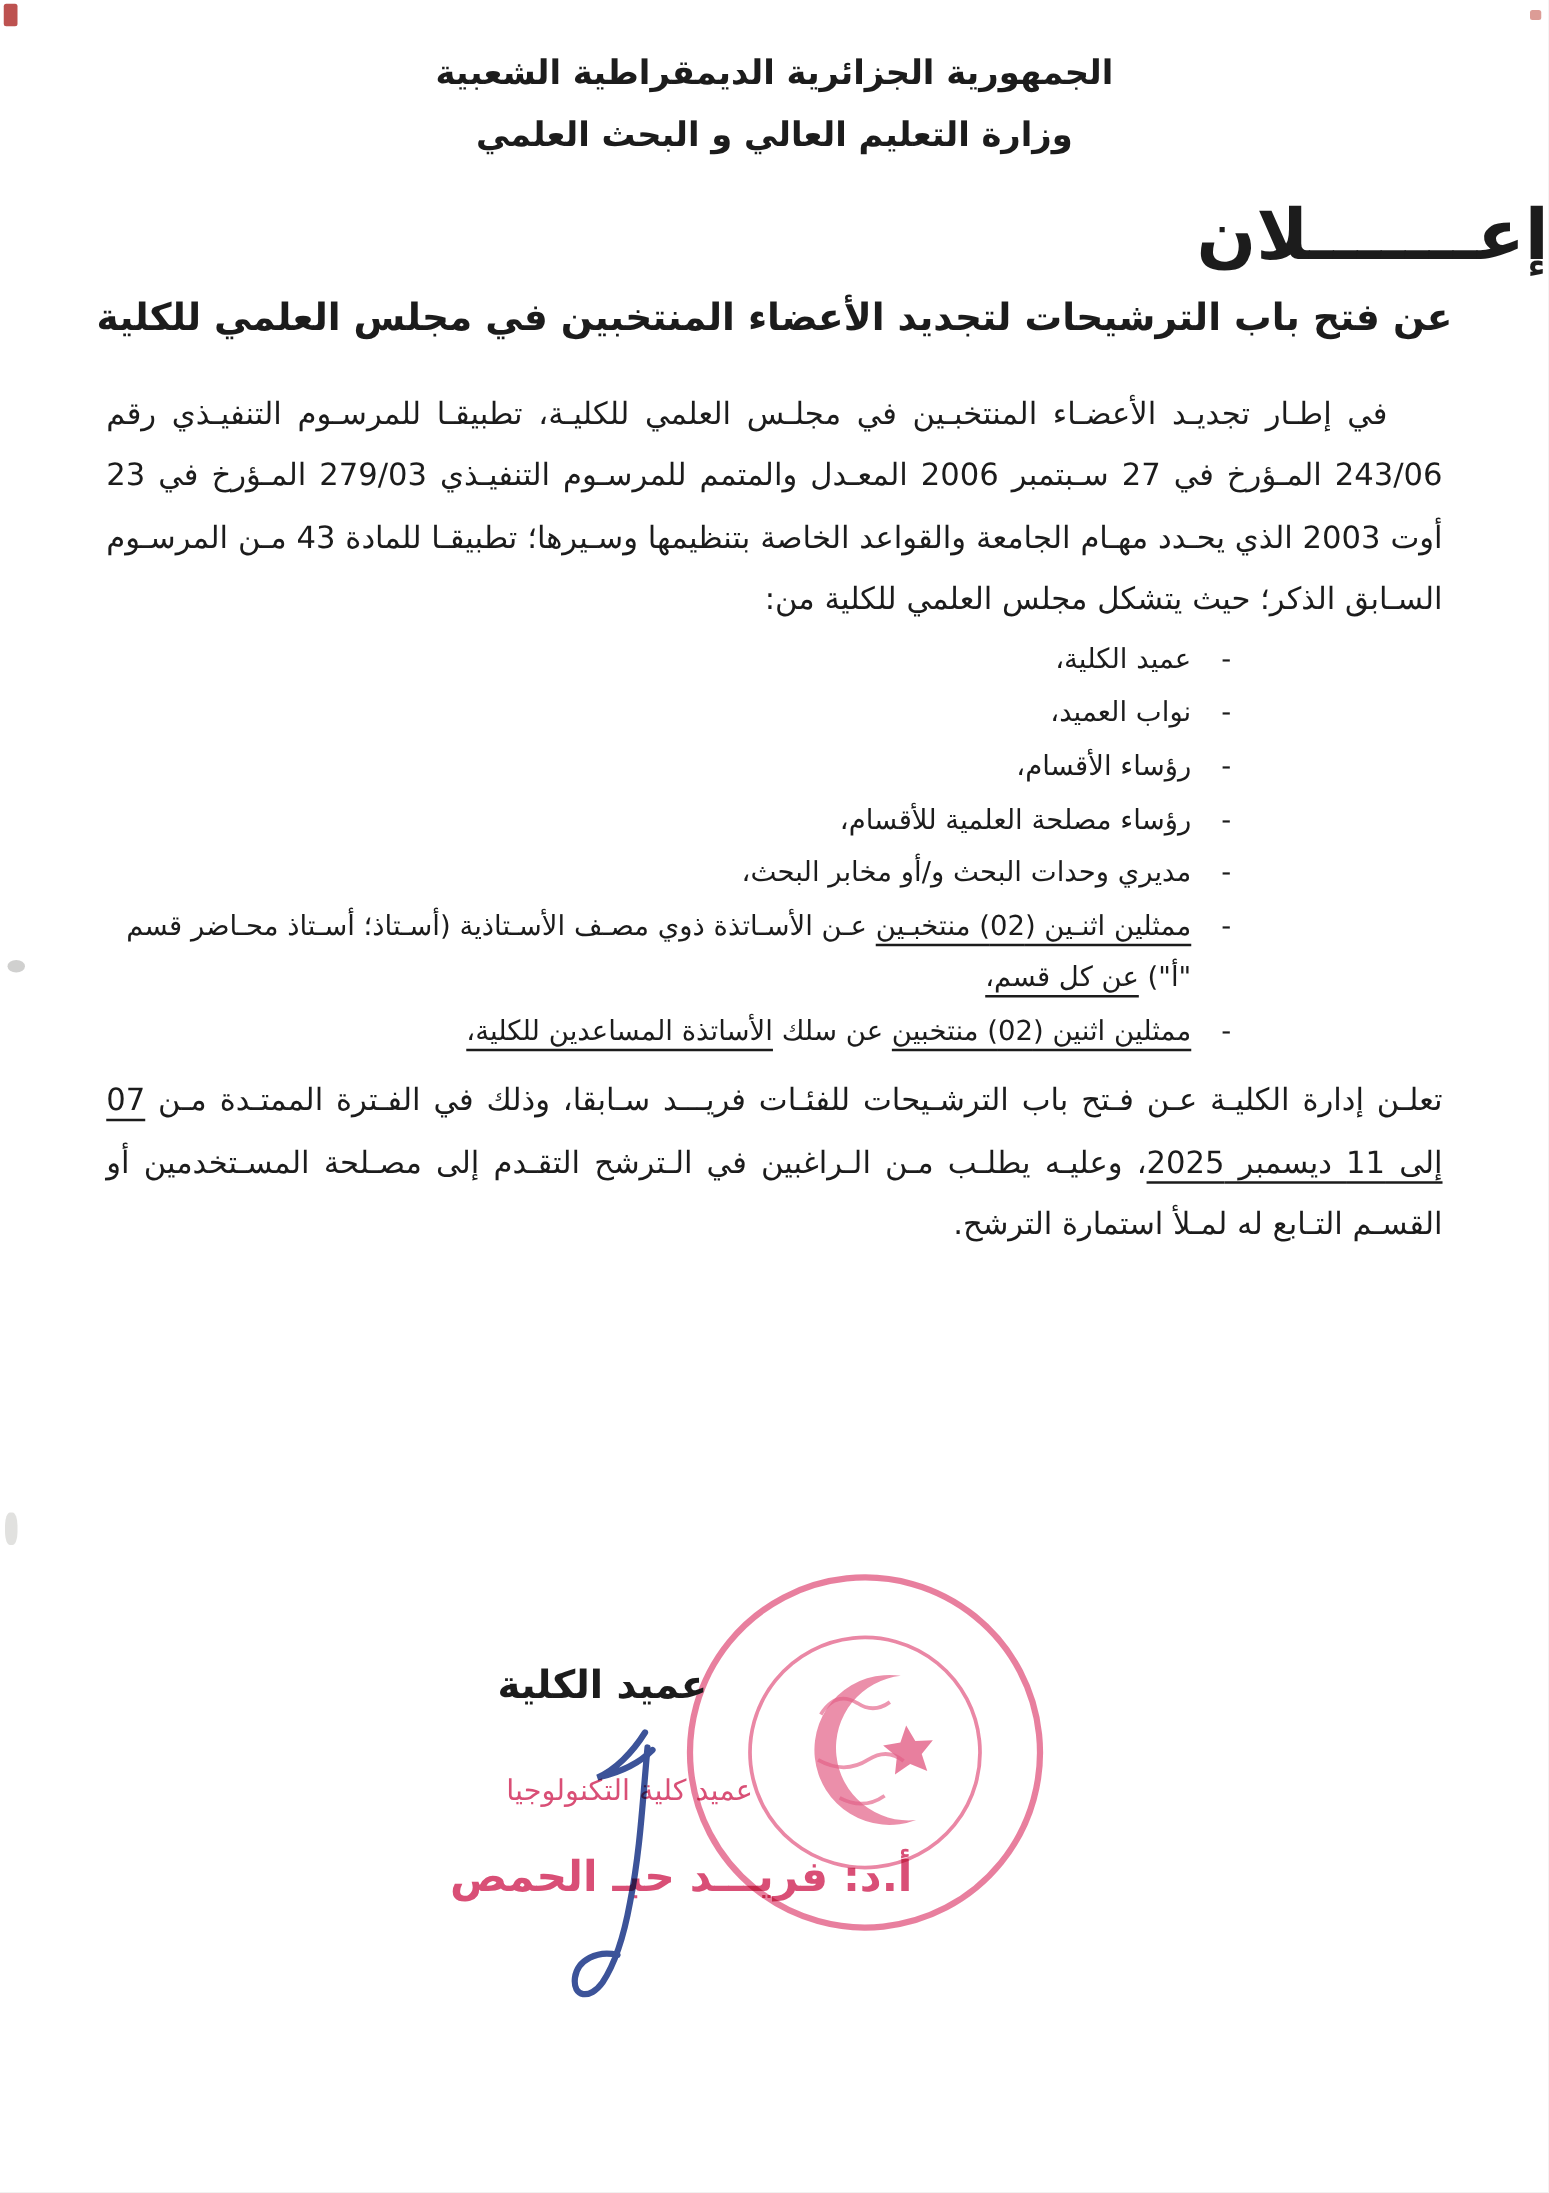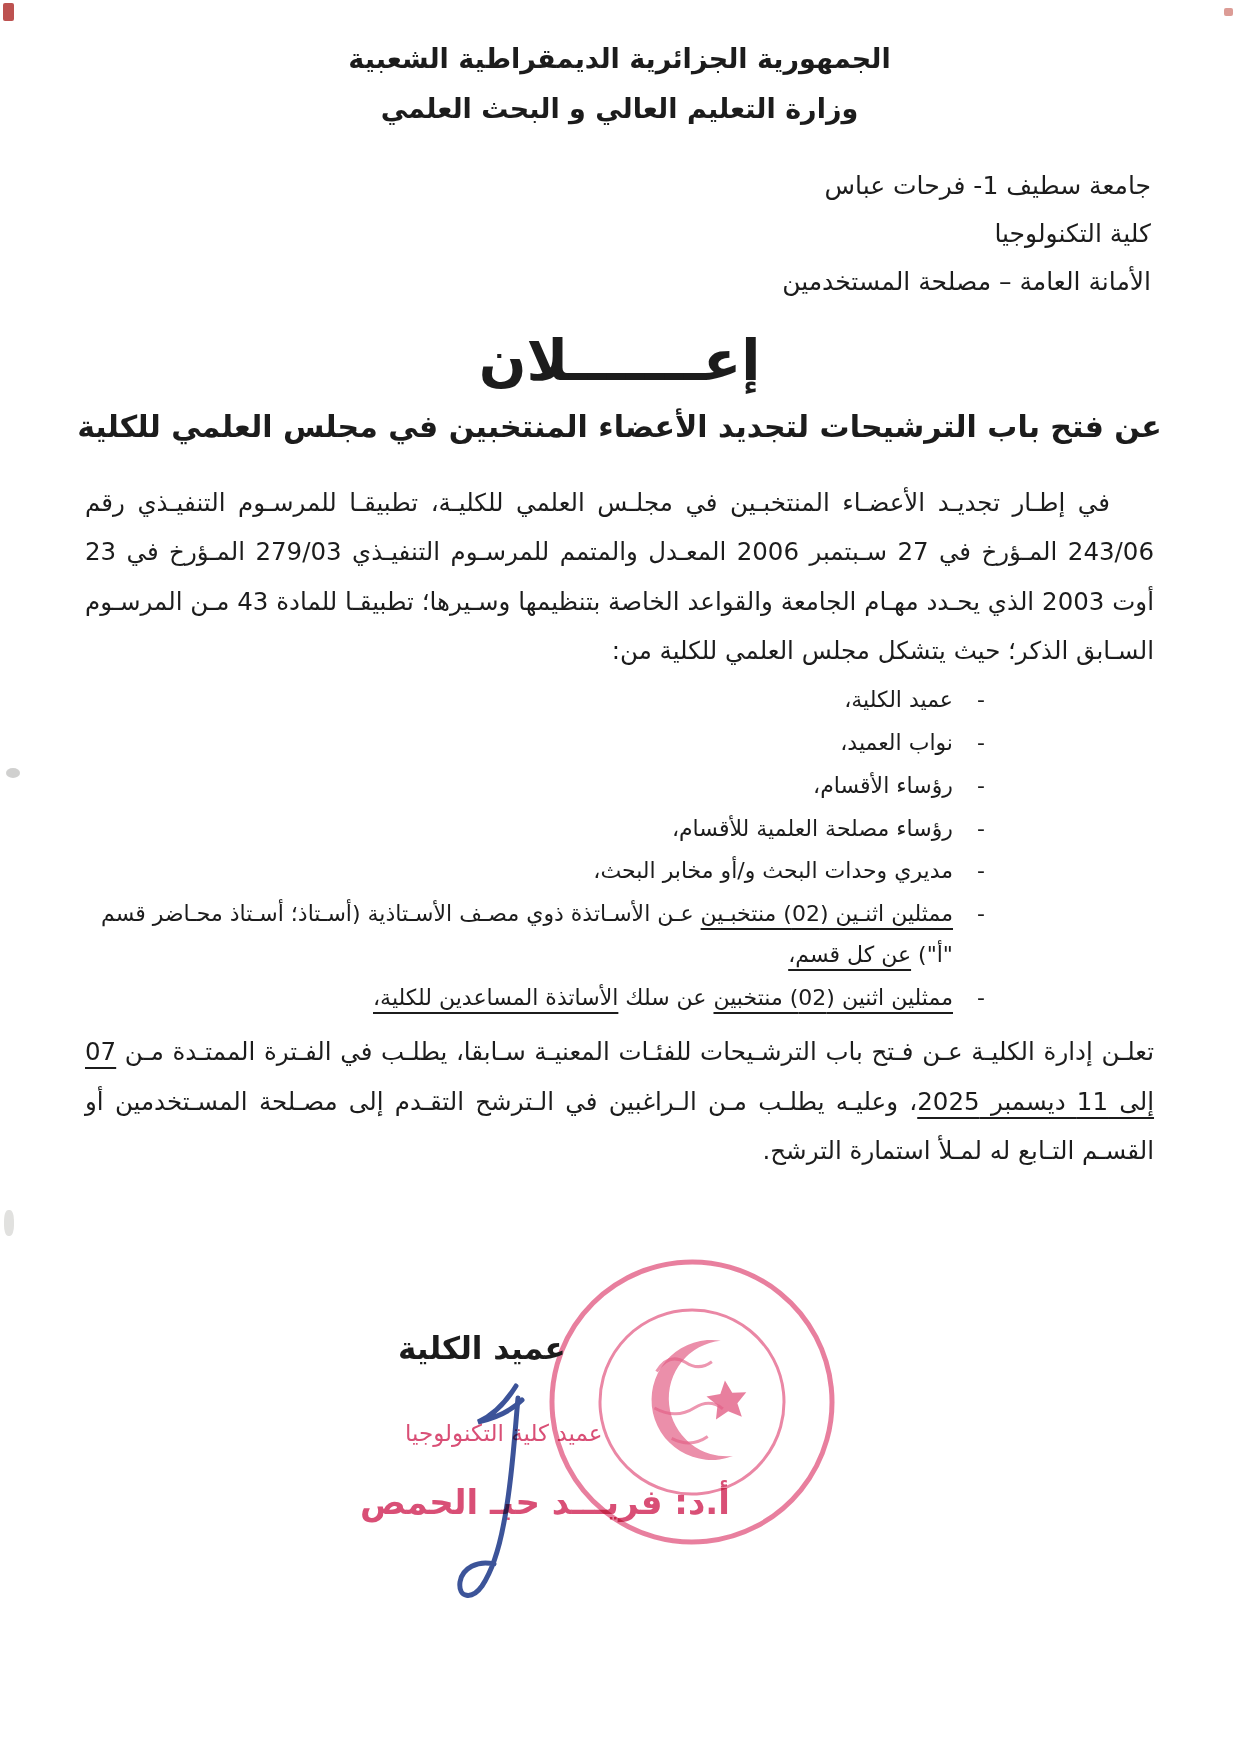--- a/index.html
+++ b/index.html
@@ -3,21 +3,21 @@
 <meta charset="utf-8">
 <style>
   html,body{margin:0;padding:0;background:#e8e8e6;}
   .page{
     position:relative;width:1239px;height:1754px;margin:0 auto;
     background:#ffffff;overflow:hidden;direction:rtl;
     font-family:"DejaVu Sans","Liberation Sans",sans-serif;color:#1c1c1c;
   }
   .gov-header{padding-top:34px;text-align:center;font-weight:700;font-size:27px;line-height:1.85;}
   .org-block{margin:28px 88px 0 0;font-size:25px;line-height:1.92;}
-  .title{margin:22px 0 0;text-align:center;font-size:56px;font-weight:700;}
+  .title{margin:22px 0 0;font-size:56px;font-weight:700;}
   .subtitle{margin:16px 40px 0;text-align:center;font-size:30px;font-weight:700;}
   .intro{margin:34px 85px 0;font-size:24.5px;line-height:2.02;text-align:justify;text-indent:44px;}
   .council-list{list-style:none;margin:4px 250px 0 85px;padding:0;font-size:22px;line-height:1.86;}
   .council-list li{position:relative;padding-right:36px;margin-top:2px;}
   .council-list li::before{content:"-";position:absolute;right:4px;top:0;}
   .bu{font-weight:400;text-decoration:underline;text-underline-offset:7px;text-decoration-thickness:2px;}
   .closing{margin:8px 85px 0;font-size:24.5px;line-height:2.02;text-align:justify;}
   .signature-area{position:absolute;inset:0;}
   .sign-label{position:absolute;left:398px;top:1330px;font-size:31px;font-weight:700;}
   .stamp-svg{position:absolute;left:542px;top:1252px;transform:rotate(-6deg);mix-blend-mode:multiply;opacity:.92;}
@@ -38,25 +38,20 @@
   <div class="artifact art-red"></div>
   <div class="artifact art-red2"></div>
   <div class="artifact art-g1"></div>
   <div class="artifact art-g2"></div>
 
   <header class="gov-header">
     <div class="gov-line">الجمهورية الجزائرية الديمقراطية الشعبية</div>
     <div class="gov-line">وزارة التعليم العالي و البحث العلمي</div>
   </header>
 
-  <section class="org-block">
-    <div class="org-line">جامعة سطيف 1- فرحات عباس</div>
-    <div class="org-line">كلية التكنولوجيا</div>
-    <div class="org-line">الأمانة العامة – مصلحة المستخدمين</div>
-  </section>
 
   <h1 class="title">إعـــــــلان</h1>
   <h2 class="subtitle">عن فتح باب الترشيحات لتجديد الأعضاء المنتخبين في مجلس العلمي للكلية</h2>
 
   <p class="intro">في إطـار تجديـد الأعضـاء المنتخبـين في مجلـس العلمي للكليـة، تطبيقـا للمرسـوم التنفيـذي رقم 243/06 المـؤرخ في 27 سـبتمبر 2006 المعـدل والمتمم للمرسـوم التنفيـذي 279/03 المـؤرخ في 23 أوت 2003 الذي يحـدد مهـام الجامعة والقواعد الخاصة بتنظيمها وسـيرها؛ تطبيقـا للمادة 43 مـن المرسـوم السـابق الذكر؛ حيث يتشكل مجلس العلمي للكلية من:</p>
 
   <ul class="council-list">
     <li><span>عميد الكلية،</span></li>
     <li><span>نواب العميد،</span></li>
     <li><span>رؤساء الأقسام،</span></li>
@@ -64,21 +59,21 @@
     <li><span>مديري وحدات البحث و/أو مخابر البحث،</span></li>
     <li>
       <span class="bu">ممثلين اثنـين (02) منتخبـين</span><span> عـن الأسـاتذة ذوي مصـف الأسـتاذية (أسـتاذ؛ أسـتاذ محـاضر قسم "أ") </span><span class="bu">عن كل قسم،</span>
     </li>
     <li>
       <span class="bu">ممثلين اثنين (02) منتخبين</span><span> عن سلك </span><span class="bu">الأساتذة المساعدين للكلية،</span>
     </li>
   </ul>
 
   <p class="closing">
-    <span>تعلـن إدارة الكليـة عـن فـتح باب الترشـيحات للفئـات المعنيـة سـابقا، يطلـب في الفـترة الممتـدة مـن </span><span class="bu">07 إلى 11 ديسمبر 2025</span><span>‏، وعليـه يطلـب مـن الـراغبين في الـترشح التقـدم إلى مصـلحة المسـتخدمين أو القسـم التـابع له لمـلأ استمارة الترشح.</span>
+    <span>تعلـن إدارة الكليـة عـن فـتح باب الترشـيحات للفئـات فريـــد سـابقا، وذلك في الفـترة الممتـدة مـن </span><span class="bu">07 إلى 11 ديسمبر 2025</span><span>‏، وعليـه يطلـب مـن الـراغبين في الـترشح التقـدم إلى مصـلحة المسـتخدمين أو القسـم التـابع له لمـلأ استمارة الترشح.</span>
   </p>
 
   <div class="signature-area">
 
     <svg class="stamp-svg" width="300" height="300" viewBox="0 0 300 300">
       <g fill="none" stroke="#e0517c">
         <circle cx="150" cy="150" r="140" stroke-width="5" opacity="0.8"></circle>
         <circle cx="150" cy="150" r="92" stroke-width="3" opacity="0.75"></circle>
       </g>
       <path id="ringTp" d="M150 34 A116 116 0 1 1 149.9 34" fill="none"></path>

